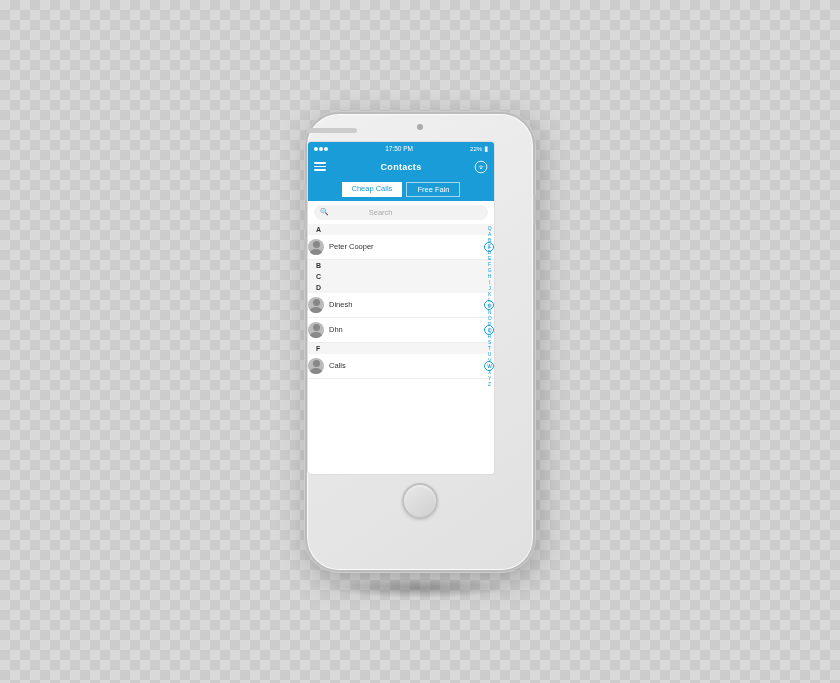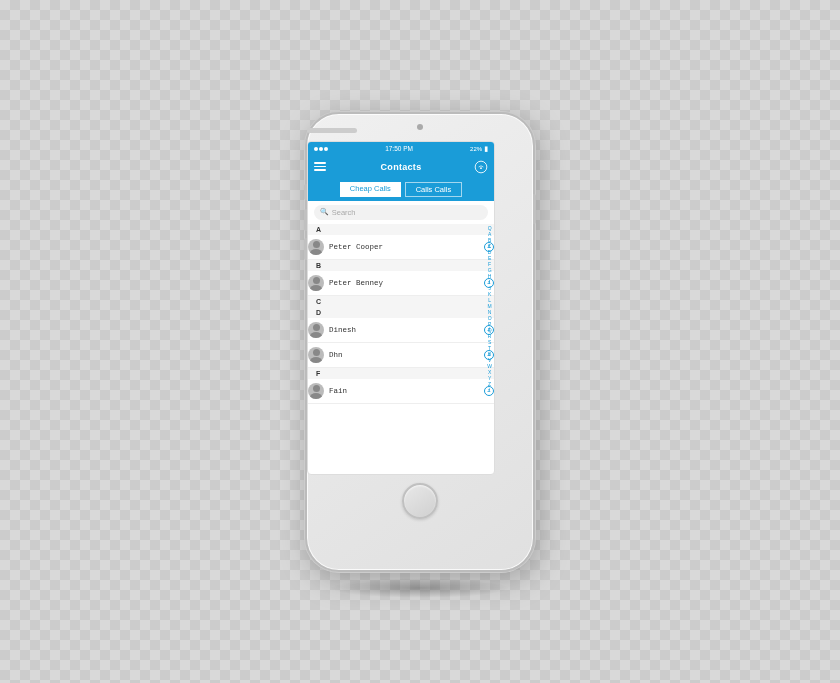--- a/index.html
+++ b/index.html
@@ -189,38 +189,38 @@
     }
 
     .search-icon-inner {
       color: #aaa;
       font-size: 7px;
     }
 
     .search-text {
       font-size: 7.5px;
       color: #aaa;
+      margin-left: 37px;
     }
 
     .section-header {
       background: #f5f5f5;
       padding: 2px 8px;
       font-size: 7px;
       font-weight: 700;
       color: #333;
     }
 
     .contact-item {
       display: flex;
       align-items: center;
       padding: 4px 0;
       border-bottom: 0.5px solid #eee;
       gap: 5px;
       position: relative;
-      font-family: Liberation Mono, monospace;
     }
 
     
     .avatar-icon {
       width: 16px;
       height: 16px;
       border-radius: 50%;
       background: #bbb;
       overflow: hidden;
       flex-shrink: 0;
@@ -393,21 +393,21 @@
             <path d="M8 12 Q12 8 16 12" stroke="white" stroke-width="1.2" fill="none"></path>
             <circle cx="12" cy="14" r="1.5" fill="white"></circle>
           </svg>
         </div>
 
         <div class="tabs">
           <div class="tab tab-active">
             <span>Cheap Calls</span>
           </div>
           <div class="tab tab-inactive">
-            <span>Calls Calls</span>
+            <span>Free Fain</span>
           </div>
         </div>
 
         <div class="search-bar">
           <span class="search-icon-inner">🔍</span>
           <span class="search-text">Search</span>
         </div>
 
         <div class="contacts-section">
 
@@ -415,25 +415,20 @@
 
           <div class="contact-item">
             <div class="avatar-icon"></div>
             <span class="contact-name">Peter Cooper</span>
             <div class="info-icon">i</div>
           </div>
 
 
           <div class="section-header">B</div>
 
-          <div class="contact-item">
-            <div class="avatar-icon"></div>
-            <span class="contact-name">Peter Benney</span>
-            <div class="info-icon">i</div>
-          </div>
 
           <div class="section-header">C</div>
 
 
           <div class="section-header">D</div>
 
           <div class="contact-item">
             <div class="avatar-icon"></div>
             <span class="contact-name">Dinesh</span>
             <div class="info-icon">i</div>
@@ -442,21 +437,21 @@
           <div class="contact-item">
             <div class="avatar-icon"></div>
             <span class="contact-name">Dhn</span>
             <div class="info-icon">i</div>
           </div>
 
           <div class="section-header">F</div>
 
           <div class="contact-item">
             <div class="avatar-icon"></div>
-            <span class="contact-name">Fain</span>
+            <span class="contact-name">Calls</span>
             <div class="info-icon">i</div>
           </div>
 
           <div class="alpha-sidebar">
             <span class="alpha-letter">Q</span>
             <span class="alpha-letter">A</span>
             <span class="alpha-letter">B</span>
             <span class="alpha-letter">C</span>
             <span class="alpha-letter">D</span>
             <span class="alpha-letter">E</span>

